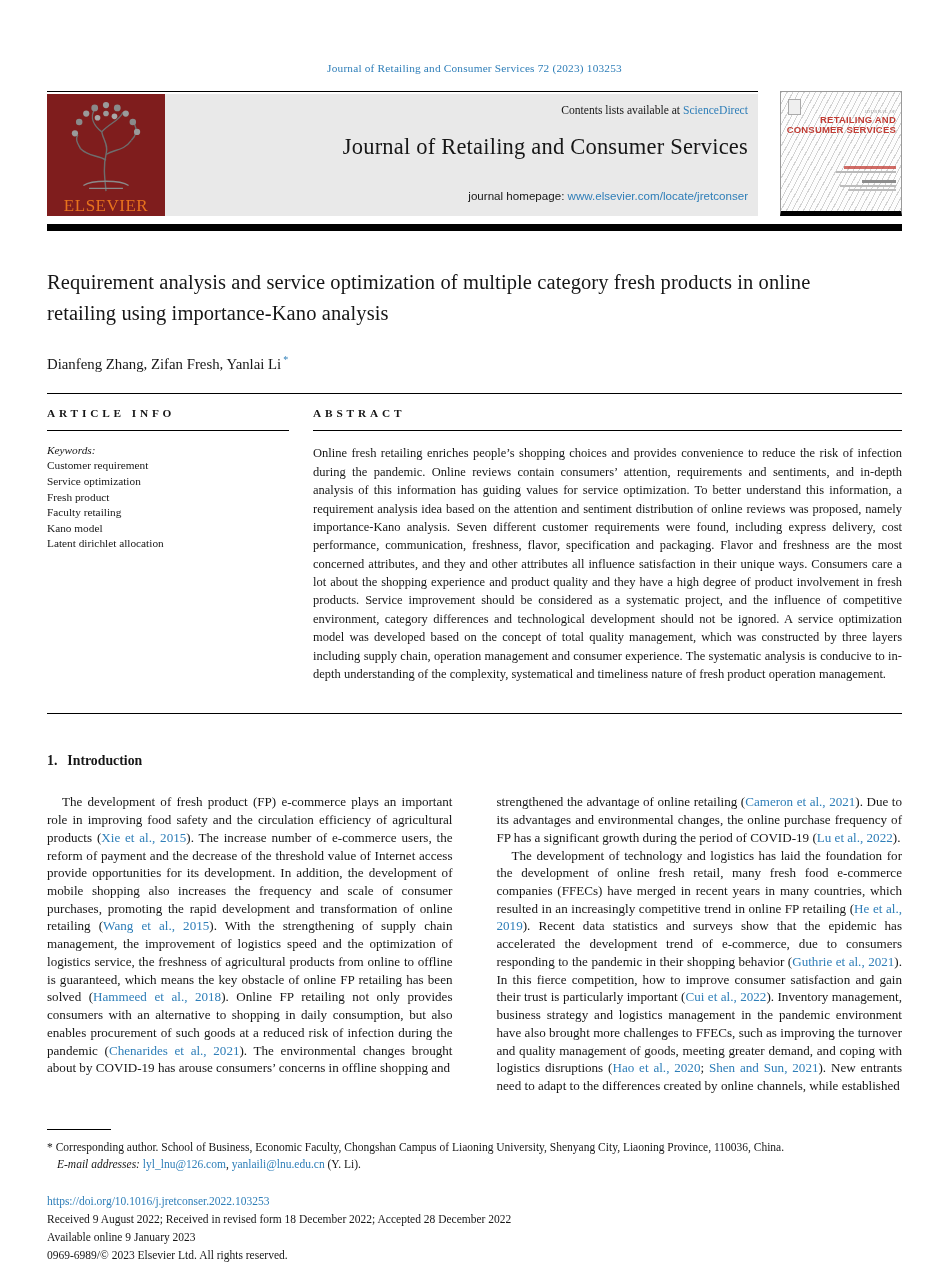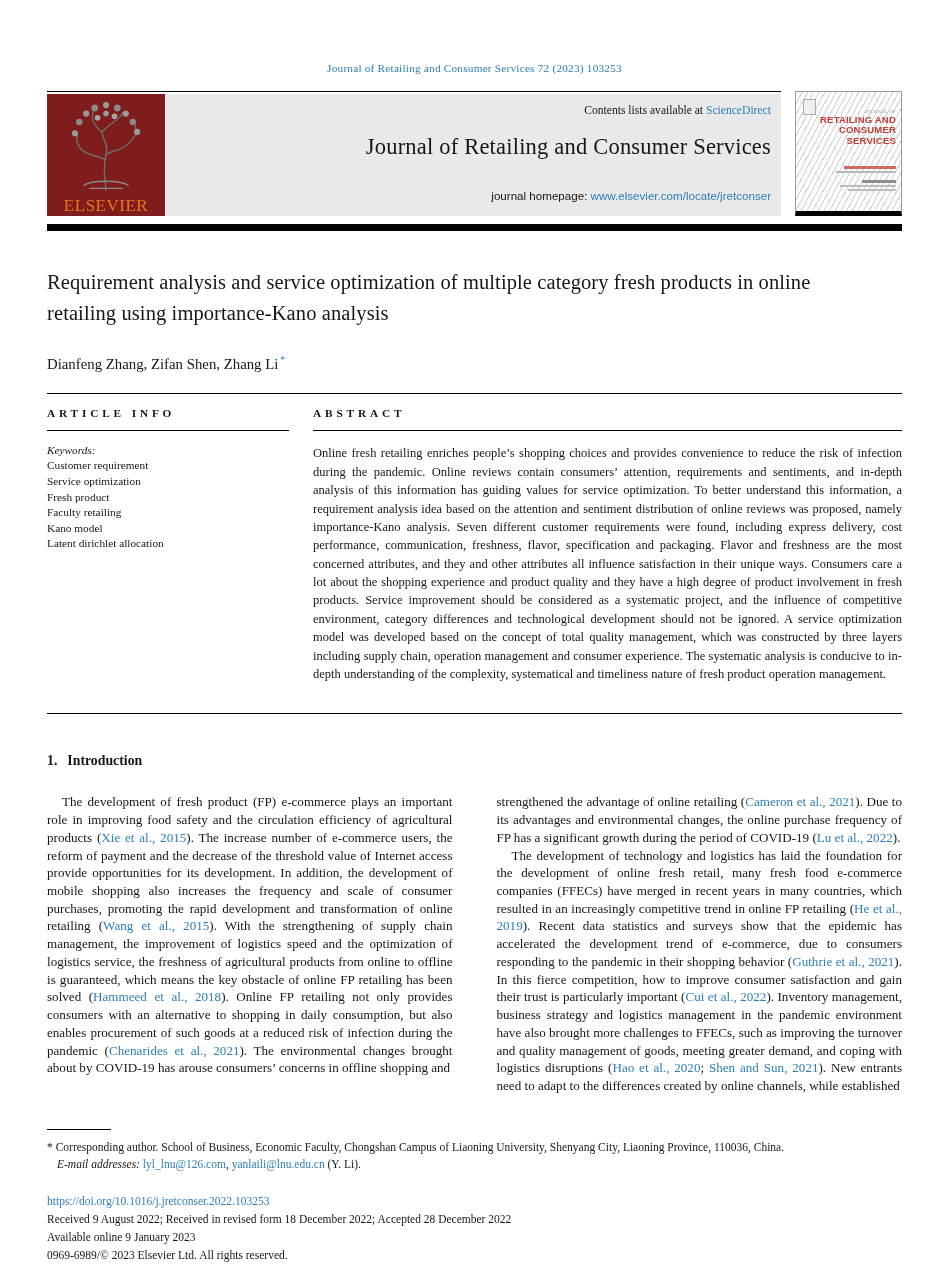--- a/index.html
+++ b/index.html
@@ -17,21 +17,21 @@
   .header-left{flex:1; display:flex; border-top:1.5px solid #000; padding-top:2px;}
   .logo-block{width:118px; background:#7f1d1d; display:flex; flex-direction:column; align-items:center; justify-content:flex-start; padding-top:4px;}
   .logo-art{width:86px; height:96px;}
   .elsevier-word{font-size:17px; letter-spacing:.5px; color:var(--accent-orange); font-family:"Liberation Serif",serif; margin-top:2px;}
   .banner{flex:1; background:var(--banner-gray); display:flex; flex-direction:column; align-items:flex-end; justify-content:space-between; padding:10px 10px 14px; }
   .contents-line{font-size:11.6px;}
   .journal-title{font-size:22.5px; letter-spacing:.2px; padding:6px 0 2px;}
   .homepage-line{font-size:11.6px; font-family:"Liberation Sans",sans-serif;margin-top:16px;}
   .link{color:var(--link); text-decoration:none; cursor:pointer;}
 
-  .cover{width:107px; margin-left:14px; border:1px solid #9a9a9a; border-bottom:5px solid #000; background:
+  .cover{width:122px; margin-left:22px; border:1px solid #9a9a9a; border-bottom:5px solid #000; background:
     repeating-linear-gradient(118deg, rgba(160,160,160,.45) 0 1px, transparent 1px 5px), #fdfdfd;
     position:relative; overflow:hidden;}
   .cover-issn{position:absolute; top:4px; right:5px; font-size:3.5px; color:#888; letter-spacing:.3px;}
   .cover-emblem{position:absolute; top:7px; left:7px; width:13px; height:16px; background:#efefef; border:1px solid #aaa;}
   .cover-kicker{position:absolute; top:17px; right:5px; font-size:4.5px; color:#9a9a9a; letter-spacing:.4px;}
   .cover-title{position:absolute; top:23px; right:5px; text-align:right; color:var(--cover-red); font-weight:bold; font-size:9.5px; line-height:1.08; font-family:"Liberation Sans",sans-serif; letter-spacing:.2px;}
   .cover-note{position:absolute; top:74px; right:5px; width:52px; height:3px; background:rgba(193,60,52,.75);}
   .cover-note2{position:absolute; top:79px; right:5px; width:60px; height:2px; background:#b9b9b9;}
   .cover-note3{position:absolute; top:88px; right:5px; width:34px; height:2.5px; background:#8d8d8d;}
   .cover-note4{position:absolute; top:93px; right:5px; width:56px; height:2px; background:#bdbdbd;}
@@ -124,21 +124,21 @@
       <div class="cover-note3"></div>
       <div class="cover-note4"></div>
       <div class="cover-note5"></div>
     </div>
   </div>
 
   <div class="thick-bar"></div>
 
   <h1 class="article-title">Requirement analysis and service optimization of multiple category fresh products in online retailing using importance-Kano analysis</h1>
 
-  <div class="authors-line"><span>Dianfeng Zhang, Zifan Shen, Zhang Li</span><sup>*</sup></div>
+  <div class="authors-line"><span>Dianfeng Zhang, Zifan Fresh, Yanlai Li</span><sup>*</sup></div>
 
 
   <div class="info-abstract">
     <div class="info-col">
       <div class="sec-heading">ARTICLE INFO</div>
       <div class="heading-rule"></div>
       <div class="keywords-label">Keywords:</div>
       <div class="keywords-list">
           <div>Customer requirement</div>
           <div>Service optimization</div>

